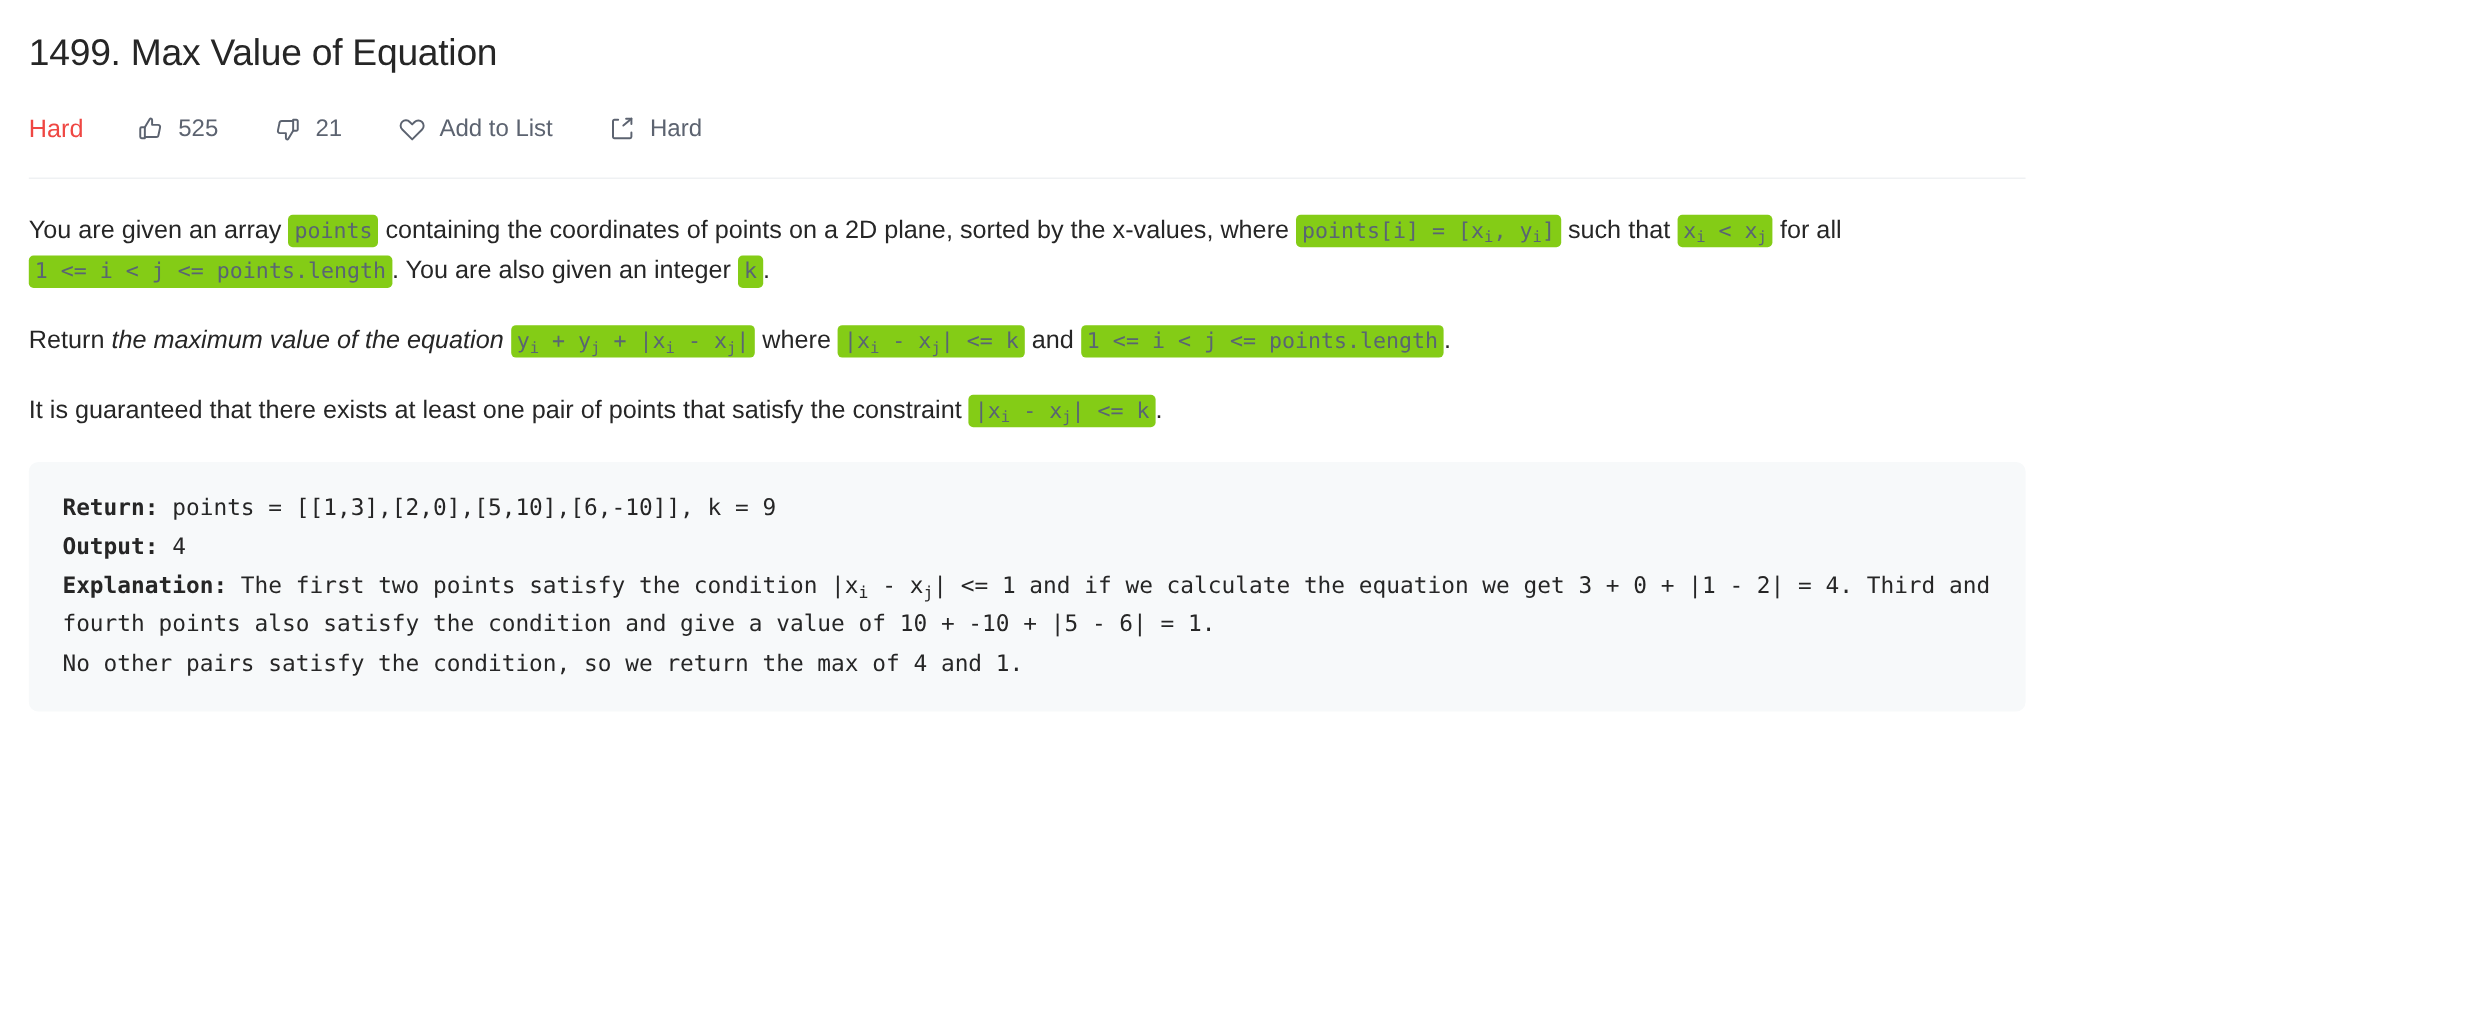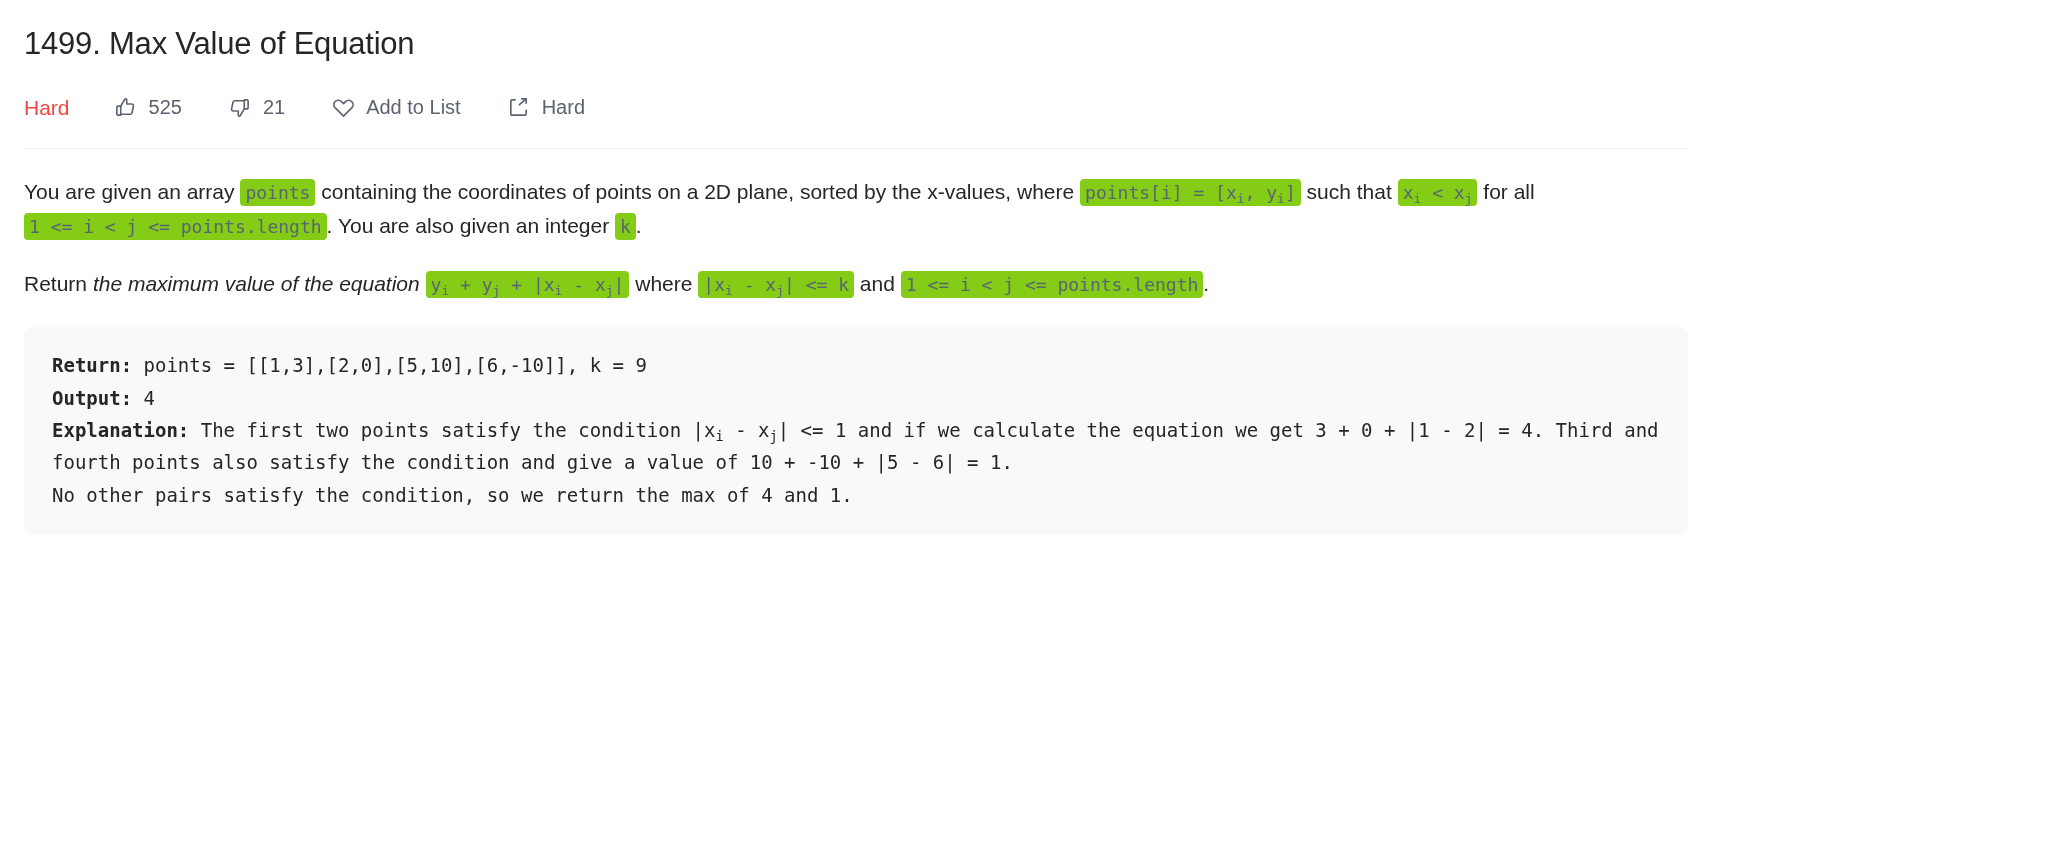--- a/index.html
+++ b/index.html
@@ -189,20 +189,21 @@
   </div>
 
   <hr class="divider">
 
   <div class="content">
 
     <p class="para"><span>You are given an array </span><code class="ic">points</code><span> containing the coordinates of points on a 2D plane, sorted by the x-values, where </span><code class="ic"><span>points[i] = [x</span><sub>i</sub><span>, y</span><sub>i</sub><span>]</span></code><span> such that </span><code class="ic"><span>x</span><sub>i</sub><span> &lt; x</span><sub>j</sub></code><span> for all </span><code class="ic">1 &lt;= i &lt; j &lt;= points.length</code><span>. You are also given an integer </span><code class="ic">k</code><span>.</span></p>
 
     <p class="para"><span>Return </span><em class="it">the maximum value of the equation</em><span> </span><code class="ic"><span>y</span><sub>i</sub><span> + y</span><sub>j</sub><span> + |x</span><sub>i</sub><span> - x</span><sub>j</sub><span>|</span></code><span> where </span><code class="ic"><span>|x</span><sub>i</sub><span> - x</span><sub>j</sub><span>| &lt;= k</span></code><span> and </span><code class="ic">1 &lt;= i &lt; j &lt;= points.length</code><span>.</span></p>
 
+    <p class="para"><span>It is guaranteed that there exists at least one pair of points that satisfy the constraint </span><code class="ic"><span>|x</span><sub>i</sub><span> - x</span><sub>j</sub><span>| &lt;= k</span></code><span>.</span></p>
 
 
     <pre class="example"><b>Return:</b><span> points = [[1,3],[2,0],[5,10],[6,-10]], k = 9</span>
 <b>Output:</b><span> 4</span>
 <b>Explanation:</b><span> The first two points satisfy the condition |x</span><sub>i</sub><span> - x</span><sub>j</sub><span>| &lt;= 1 and if we calculate the equation we get 3 + 0 + |1 - 2| = 4. Third and fourth points also satisfy the condition and give a value of 10 + -10 + |5 - 6| = 1.
 No other pairs satisfy the condition, so we return the max of 4 and 1.</span></pre>
 
   </div>
 </div>
 

